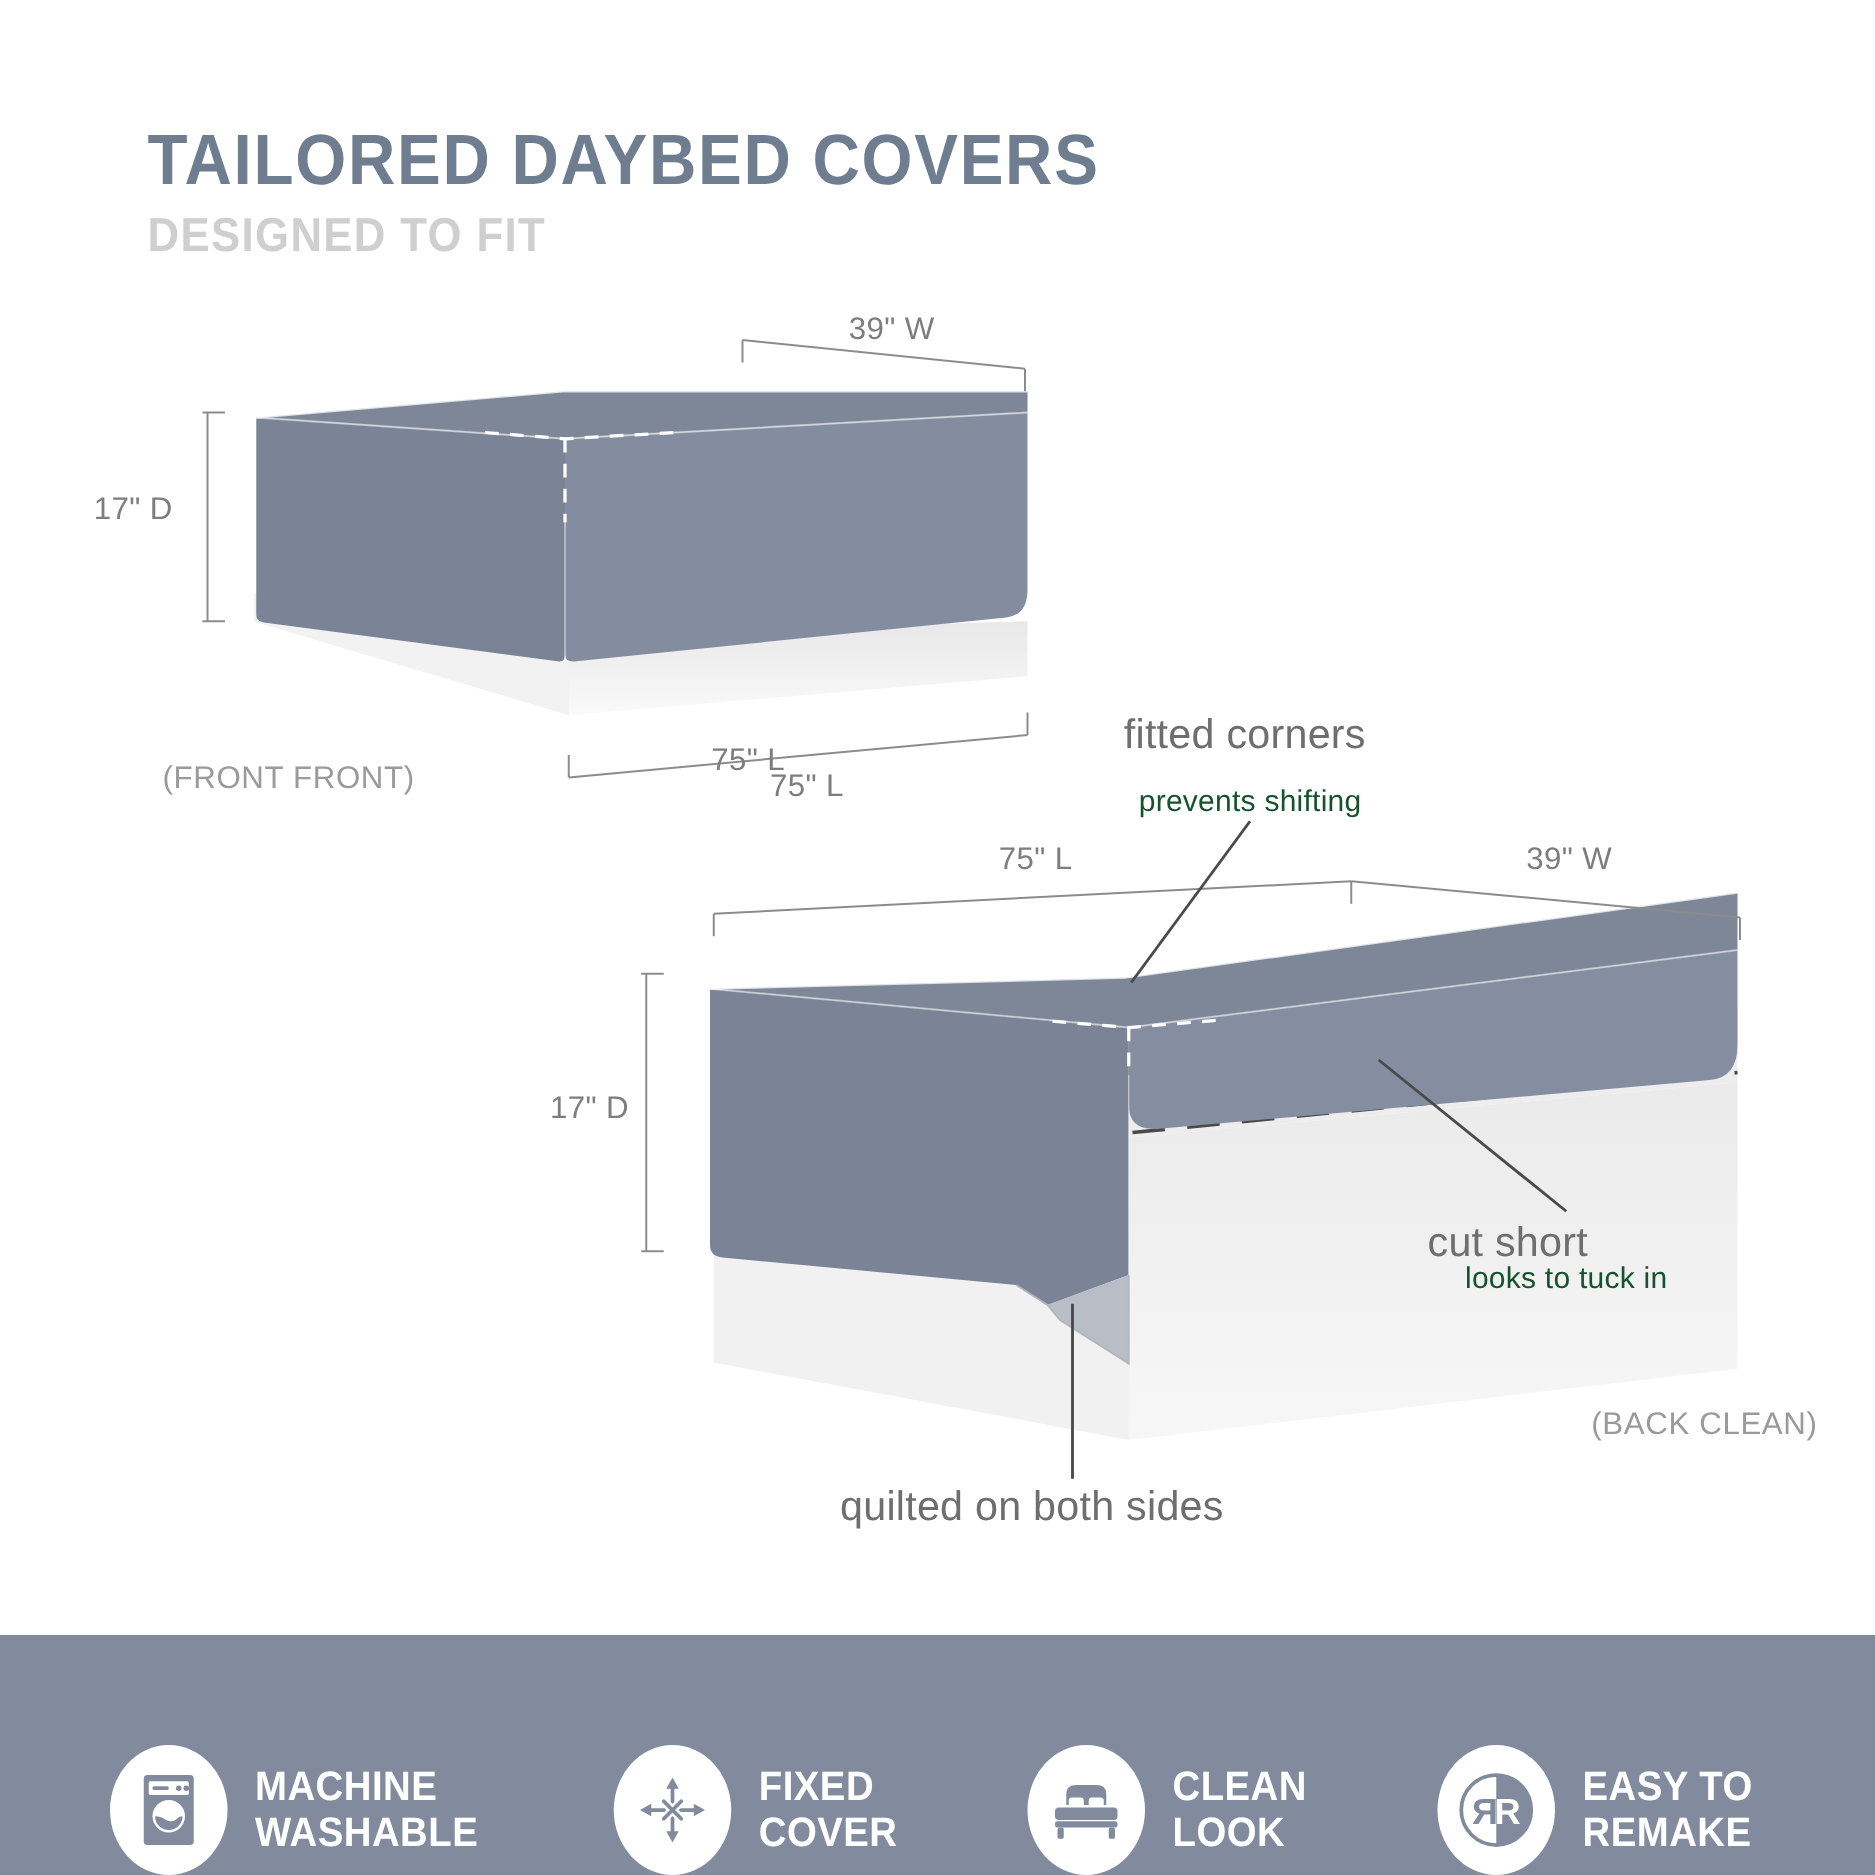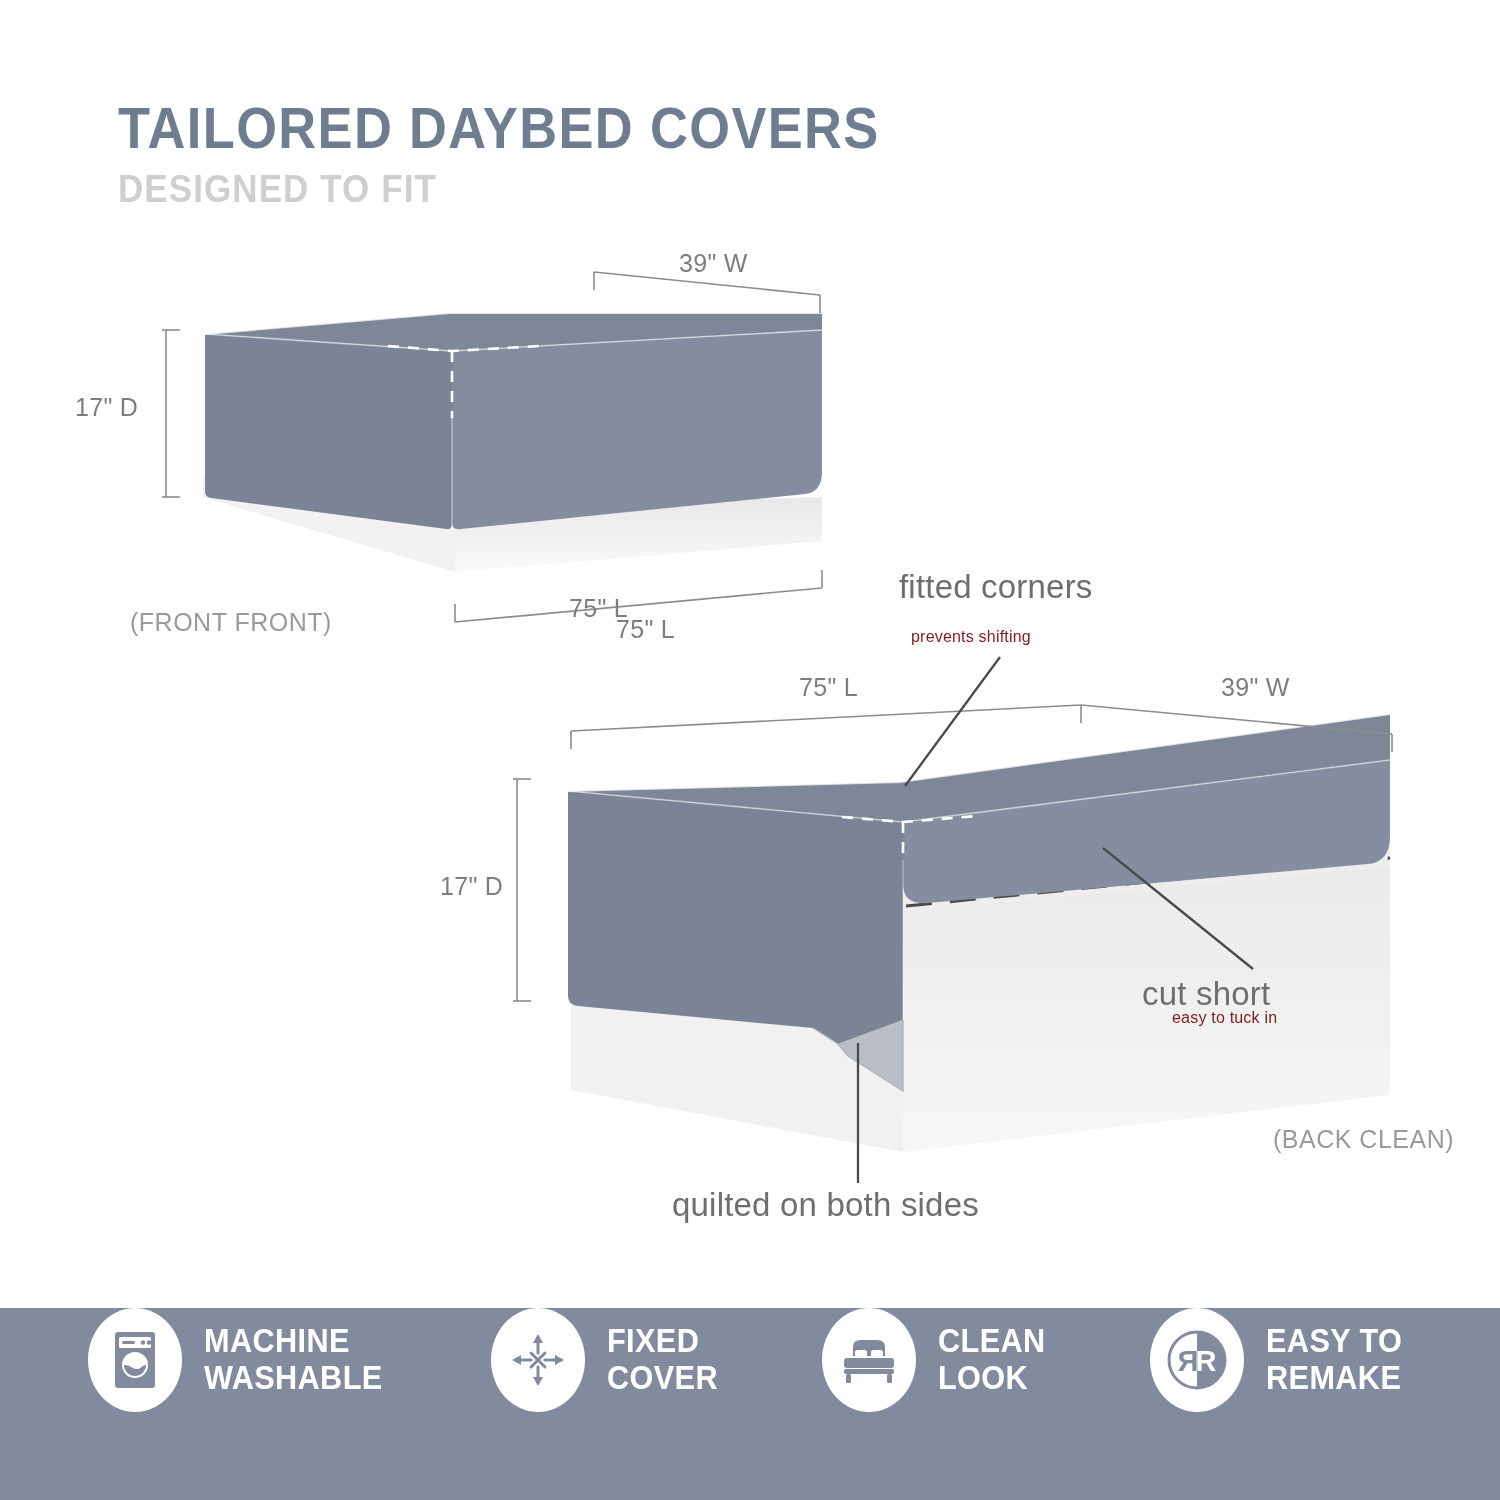--- a/index.html
+++ b/index.html
@@ -68,22 +68,22 @@
   }
   .callout-main {
     position: absolute;
     font-size: 33px;
     color: #6e6e6e;
     white-space: nowrap;
     letter-spacing: 0.2px;
   }
   .callout-sub {
     position: absolute;
-    font-size: 16px;
-    color: #7f1d1d;
+    font-size: 24px;
+    color: #14532d;
     white-space: nowrap;
     letter-spacing: 0.2px;
   }
 
   
   .svg-layer {
     position: absolute;
     left: 0;
     top: 0;
     width: 1500px;
@@ -93,21 +93,21 @@
 
   
   .feature-bar {
     position: absolute;
     left: 0;
     bottom: 0;
     width: 1500px;
     height: 192px;
     background: #828b9d;
     display: flex;
-    align-items: flex-start;
+    align-items: flex-end;
     justify-content: space-around;
     padding: 0 40px;
     box-sizing: border-box;
   }
   .feature {
     display: flex;
     align-items: center;
     gap: 22px;
   }
   .feature-icon {
@@ -246,21 +246,21 @@
   <div class="dim-label" style="left:569px; top:594px;">75" L</div>
   <div class="dim-label" style="left:799px; top:673px;">75" L</div>
   <div class="dim-label" style="left:1221px; top:673px;">39" W</div>
   <div class="dim-label" style="left:440px; top:872px;">17" D</div>
   <div class="view-label" style="left:1273px; top:1125px;">(BACK CLEAN)</div>
 
   <div class="callout-main" style="left:899px; top:568px;">fitted corners</div>
   <div class="callout-sub" style="left:911px; top:628px;">prevents shifting</div>
 
   <div class="callout-main" style="left:1142px; top:975px;">cut short</div>
-  <div class="callout-sub" style="left:1172px; top:1009px;">easy to tuck in</div>
+  <div class="callout-sub" style="left:1172px; top:1009px;">looks to tuck in</div>
 
   <div class="callout-main" style="left:672px; top:1186px;">quilted on both sides</div>
 
   <div class="feature-bar">
 
     <div class="feature">
       <div class="feature-icon">
         <svg width="52" height="62" viewBox="0 0 52 62" aria-hidden="true">
           <rect x="6" y="3" width="40" height="56" rx="3" fill="#828b9d"></rect>
           <rect x="10" y="8" width="32" height="11" rx="1.5" fill="#ffffff"></rect>

